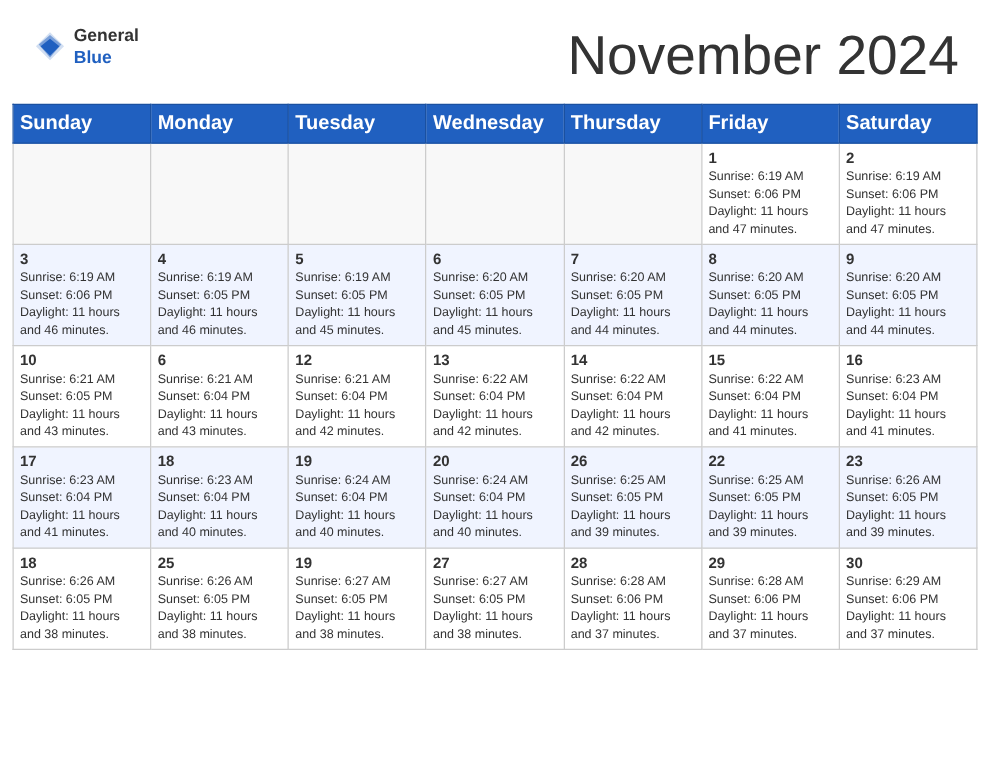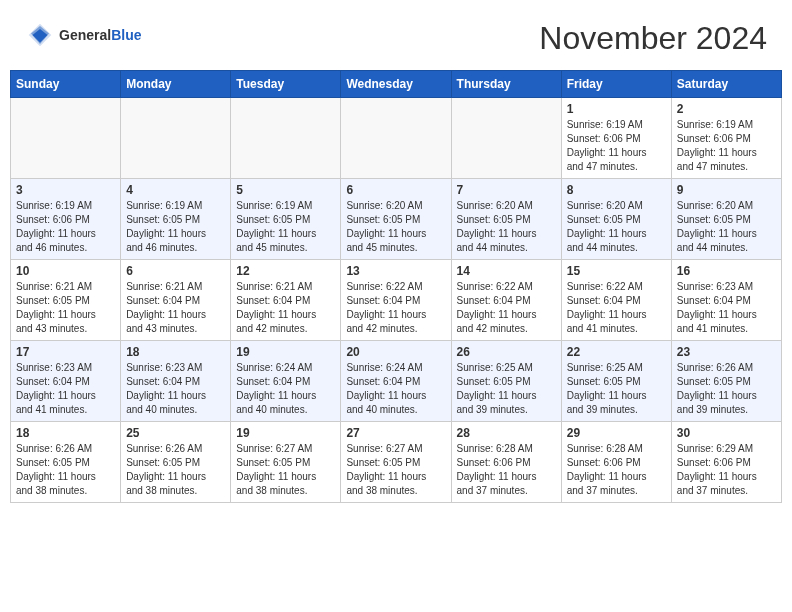--- a/index.html
+++ b/index.html
@@ -16,52 +16,52 @@
       align-items: flex-start;
       padding: 10px 15px 5px 15px;
     }
     .logo {
       display: flex;
       align-items: center;
       gap: 4px;
     }
     .logo-text {
       display: flex;
-      flex-direction: row;
+      flex-direction: column;
       font-size: 14px;
       font-weight: bold;
       line-height: 1.2;
     }
     .logo-text .general { color: #333; }
     .logo-text .blue { color: #2060c0; }
     .logo-icon {
       width: 30px;
       height: 30px;
     }
     .title-area {
       text-align: right;
     }
     .month-title {
-      font-size: 32px;
+      font-size: 44px;
       font-weight: normal;
       color: #333;
     }
     .subtitle {
       font-size: 14px;
       color: #555;
     }
     .calendar {
       width: 100%;
       border-collapse: collapse;
       margin-top: 8px;
     }
     .calendar th {
       background: #2060c0;
       color: #fff;
-      font-size: 12px;
+      font-size: 16px;
       font-weight: bold;
       padding: 6px 5px;
       text-align: left;
       border: 1px solid #1a50a0;
     }
     .calendar td {
       vertical-align: top;
       border: 1px solid #ccc;
       padding: 4px 5px;
       font-size: 10px;

